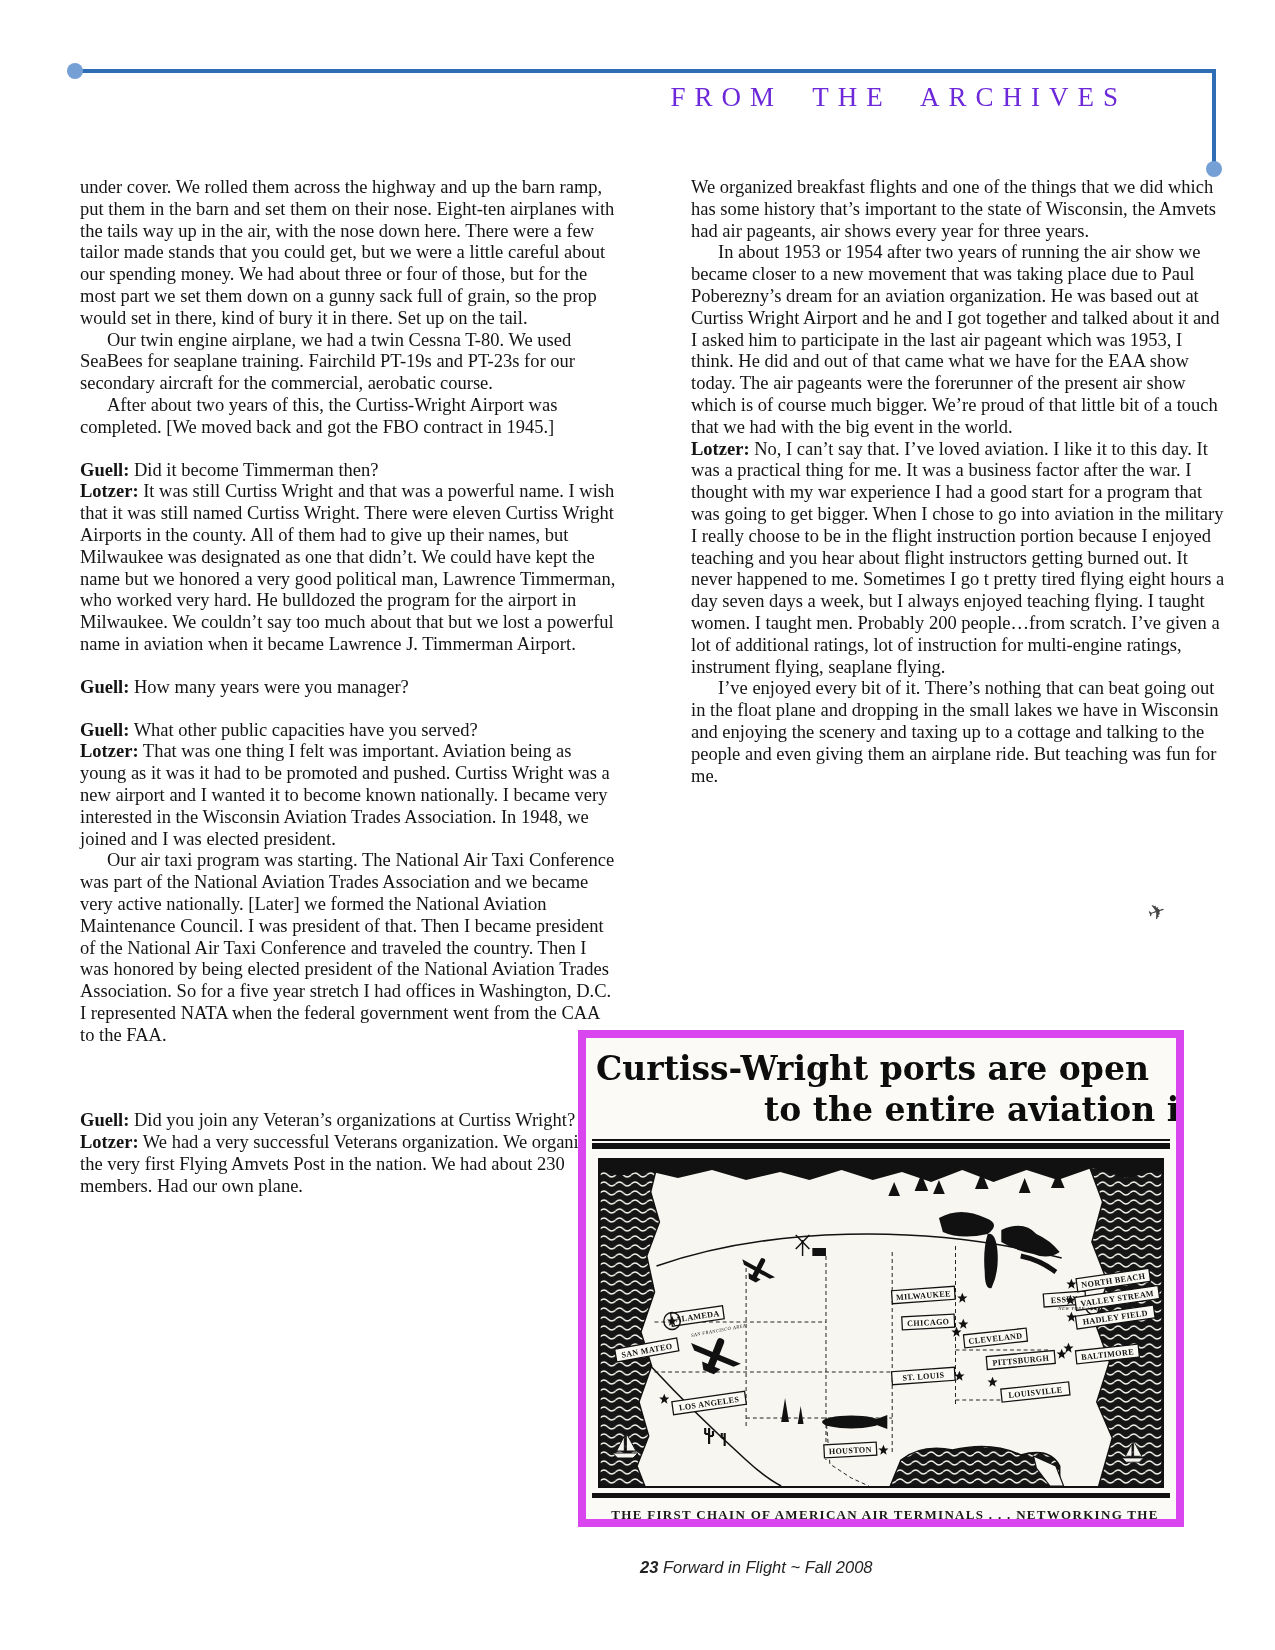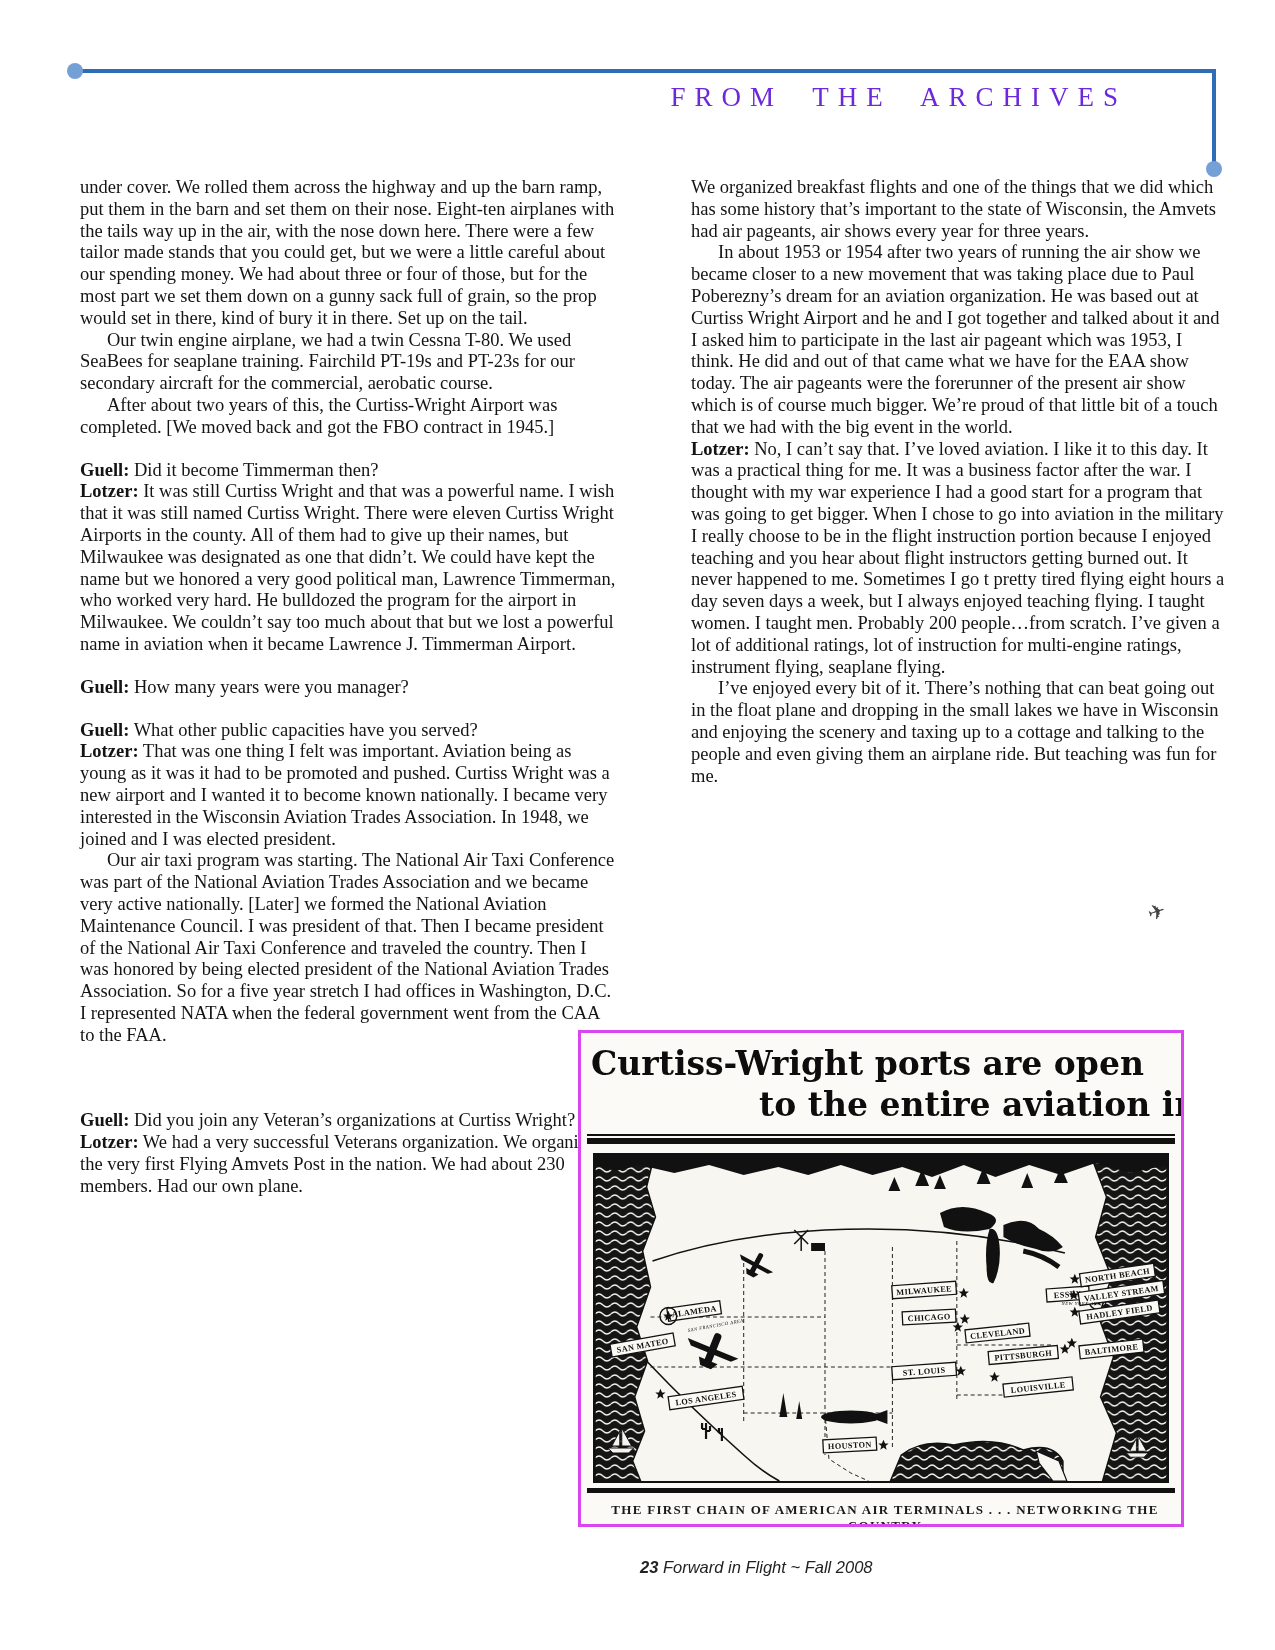--- a/index.html
+++ b/index.html
@@ -22,21 +22,21 @@
   .para{margin:0;font-family:Liberation Serif, serif;}
   .indent{text-indent:27px;}
   .gap-s{margin-top:21px;}
   .gap-l{margin-top:64px;}
   .para b{font-weight:bold;}
 
   .end-mark{position:absolute;left:1148px;top:900px;font-size:21px;color:#444;
             transform:rotate(-18deg);font-family:"DejaVu Sans",sans-serif;}
 
   
-  .ad{position:absolute;left:578px;top:1030px;width:606px;height:497px;border:3px solid #d946ef;
+  .ad{position:absolute;left:578px;top:1030px;width:606px;height:497px;border:8px solid #d946ef;
       box-sizing:border-box;overflow:hidden;background:#fbfaf6;}
   .ad-head{padding:10px 0 6px 10px;}
   .ad-h1,.ad-h2{margin:0;font-family:"DejaVu Serif",serif;font-weight:bold;font-size:33px;
                 line-height:41px;white-space:nowrap;color:#0d0d0d;}
   .ad-h2{padding-left:168px;}
   .ad-rule-thin{margin:3px 6px 0 6px;border-top:2px solid #111;}
   .ad-rule-thick{margin:2px 6px 0 6px;height:6px;background:#111;}
   .ad-map-frame{margin:9px 12px 0 12px;height:330px;border:2px solid #111;box-sizing:border-box;
                 background:#f7f6f1;}
   .ad-map-frame svg{display:block;width:100%;height:100%;}

